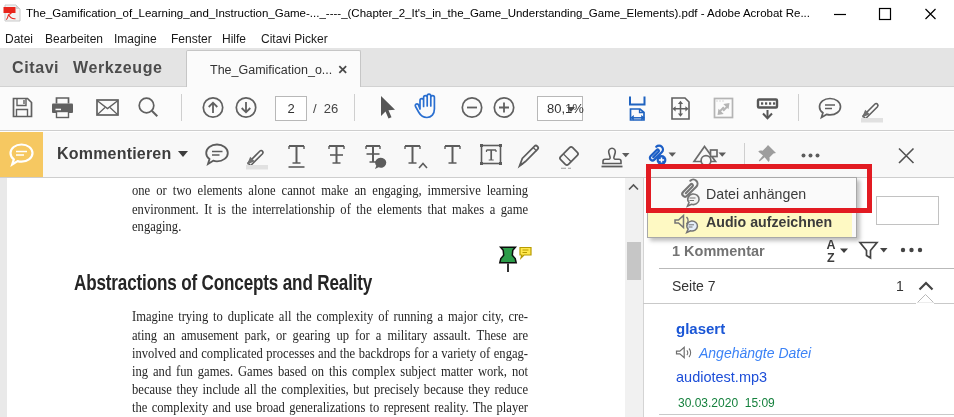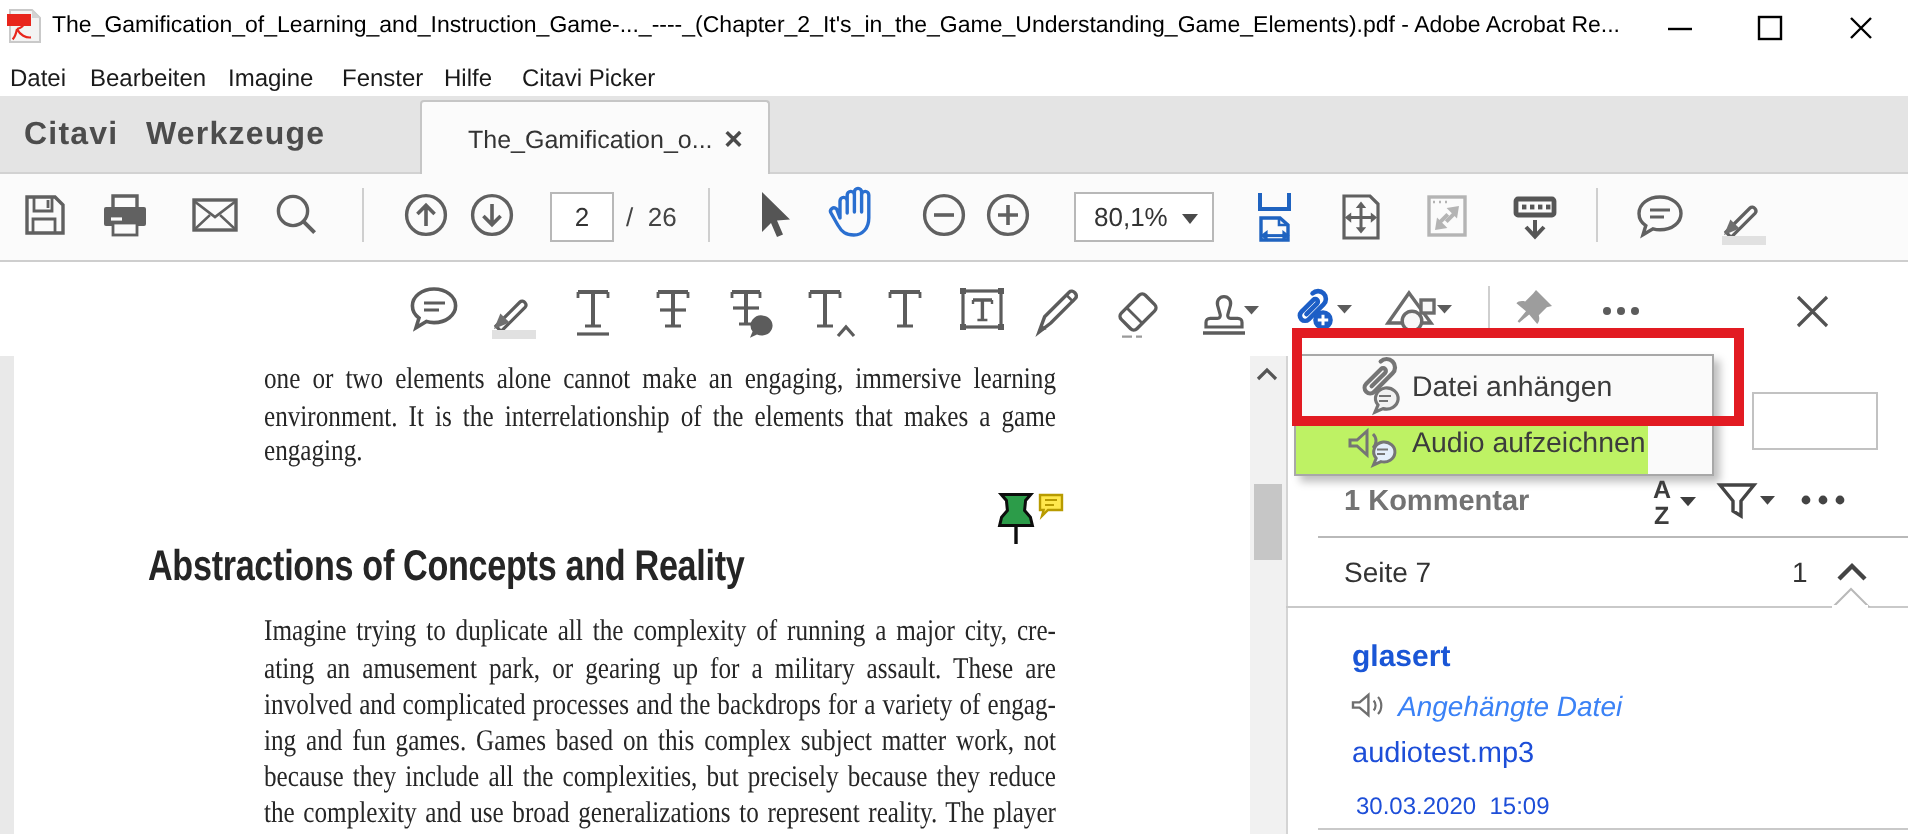--- a/index.html
+++ b/index.html
@@ -8,21 +8,21 @@
 .abs { position:absolute; }
 
 #titlebar { left:0; top:0; width:954px; height:29px; background:#fff; }
 #titletext { left:26px; top:7px; font-size:11.5px; color:#000; white-space:nowrap; }
 
 #menubar { left:0; top:29px; width:858px; height:19px; background:#fff; font-size:12px; color:#1a1a1a; }
 #menubar span { position:absolute; top:3px; }
 
 #tabbar { left:0; top:48px; width:954px; height:38px; background:#e4e4e4; }
 .tabtxt { top:11px; font-size:16px; font-weight:bold; color:#4c4c4c; letter-spacing:0.6px; }
-#activetab { left:186px; top:50px; width:175px; height:37px; background:#fbfbfb; border:1px solid #c6c6c6; border-bottom:none; border-radius:2px 2px 0 0; z-index:2;margin-left:24px; }
+#activetab { left:186px; top:50px; width:175px; height:37px; background:#fbfbfb; border:1px solid #c6c6c6; border-bottom:none; border-radius:2px 2px 0 0; z-index:2; }
 #activetab .lbl { position:absolute; left:23px; top:11.5px; font-size:12.5px; color:#333; }
 #activetab .cls { position:absolute; right:12px; top:11px; font-size:12.5px; color:#4a4a4a; font-weight:bold; }
 
 #toolbar { left:0; top:86px; width:954px; height:45px; background:#fbfbfb; border-top:1px solid #d2d2d2; border-bottom:1px solid #cecece; }
 
 #commentbar { left:0; top:132px; width:954px; height:46px; background:#f8f8f8; border-bottom:1px solid #cecece; }
 #yellowsq { left:0; top:0; width:43px; height:45px; background:#f6c861; }
 #kommlbl { left:57px; top:13px; font-size:16px; font-weight:bold; color:#3d3d3d; letter-spacing:0.2px; }
 
 #docarea { left:0; top:178px; width:643px; height:239px; background:#e9e9e9; }
@@ -37,26 +37,26 @@
 
 #searchbox { left:876px; top:196px; width:63px; height:29px; background:#fff; border:1px solid #c2c2c2; }
 #kommhdr { left:672px; top:243px; font-size:14.5px; font-weight:bold; color:#737373; }
 #divider1 { left:659px; top:268px; width:295px; height:1px; background:#b9b9b9; }
 #seite2 { left:672px; top:278px; font-size:14px; color:#333; }
 #seitecount { left:896px; top:278px; font-size:14px; color:#333; }
 #divider2 { left:643px; top:303px; width:311px; height:1px; background:#c9c9c9; }
 #glasert { left:676px; top:320px; font-size:15px; font-weight:bold; color:#1a56d6; }
 #angeh { left:699px; top:345px; font-size:14px; font-style:italic; color:#3b82f6; }
 #mp3 { left:676px; top:369px; font-size:14.5px; color:#1d4ed8; }
-#datum { left:678px; top:396px; font-size:12px; color:#1d4ed8; }
+#datum { left:678px; top:396px; font-size:12px; color:#15803d; }
 #divider3 { left:659px; top:414px; width:295px; height:1px; background:#c9c9c9; }
 
 #popup { left:647px; top:177px; width:210px; height:61px; background:#fafafa; border:1px solid #a8a8a8; box-shadow:3px 3px 4px rgba(0,0,0,0.25); }
 #row1 { position:absolute; left:0px; top:0px; width:208px; height:33px; background:#fafafa; }
-#row2 { position:absolute; left:0px; top:33px; width:176px; height:26px; background:#bef264; }
+#row2 { position:absolute; left:0px; top:33px; width:204px; height:26px; background:#fef9c3;font-weight:bold; }
 .mitem { position:absolute; left:58px; top:8px; font-size:14.2px; color:#3c3c3c; }
 
 #redrect { left:646px; top:164px; width:226px; height:49px; border:5px solid #e21b22; }
 </style>
 </head>
 <body>
 <div id="stage">
 
   <div class="abs" id="titlebar"></div>
   <div class="abs" id="titletext">The_Gamification_of_Learning_and_Instruction_Game-..._----_(Chapter_2_It's_in_the_Game_Understanding_Game_Elements).pdf - Adobe Acrobat Re...</div>
@@ -73,20 +73,24 @@
   <div class="abs" id="tabbar"></div>
   <div class="abs tabtxt" style="left:12px; top:59px; position:absolute;">Citavi</div>
   <div class="abs tabtxt" style="left:73px; top:59px; position:absolute;">Werkzeuge</div>
   <div class="abs" id="activetab">
       <span class="lbl">The_Gamification_o...</span>
       <span class="cls">✕</span>
     </div>
 
   <div class="abs" id="toolbar"></div>
 
+  <div class="abs" id="commentbar">
+    <div id="yellowsq" style="position:absolute"></div>
+    <div id="kommlbl" style="position:absolute">Kommentieren<span style="display:inline-block;width:0;height:0;border-left:5px solid transparent;border-right:5px solid transparent;border-top:6.5px solid #3d3d3d;margin-left:7px;vertical-align:2px"></span></div>
+  </div>
 
   <div class="abs" id="docarea"></div>
   <div class="abs" id="page"></div>
   <div class="abs" id="vscroll"></div>
   <div class="abs" id="vthumb"></div>
   <div class="abs" id="panel"></div>
 
   <div class="abs jline serif" style="top:182px">one or two elements alone cannot make an engaging, immersive learning</div>
   <div class="abs jline serif" style="top:201px">environment. It is the interrelationship of the elements that makes a game</div>
   <div class="abs jline serif" style="top:218px; text-align-last:left;">engaging.</div>
@@ -114,21 +118,21 @@
     <div id="row1">
         <span class="mitem">Datei anhängen</span>
       </div>
     <div id="row2">
         <span class="mitem" style="top:3px">Audio aufzeichnen</span>
       </div>
   </div>
 
   <div class="abs" style="left:275px; top:96px; width:32px; height:25px; background:#fff; border:1px solid #b8b8b8; font-size:13px; color:#333; text-align:center; line-height:23px;">2</div>
   <div class="abs" style="left:313px; top:101px; font-size:13px; color:#444;">/&nbsp; 26</div>
-  <div class="abs" style="left:537px; top:96px; width:70px; height:25px; background:#fff; border:1px solid #b8b8b8; font-size:13px; color:#333;">
+  <div class="abs" style="left:537px; top:96px; width:46px; height:25px; background:#fff; border:1px solid #b8b8b8; font-size:13px; color:#333;">
       <span style="position:absolute;left:9px;top:4px;">80,1%</span>
       <span style="position:absolute;right:7px;top:10px;width:0;height:0;border-left:4.5px solid transparent;border-right:4.5px solid transparent;border-top:5px solid #4a4a4a"></span>
     </div>
 
   <svg class="abs" id="icons" width="954" height="417" viewBox="0 0 954 417" style="left:0;top:0" fill="none" stroke="none">
   <g stroke="#606060" stroke-width="1.7" fill="none">
 
     <path d="M13.5 98.5 h14 l4 4 v14 h-18 z"></path>
     <path d="M17 98.5 v7 h9 v-7 M24 100 v4" stroke-width="1.4"></path>
     <path d="M16.5 116.5 v-7 h11 v7" stroke-width="1.4"></path>

